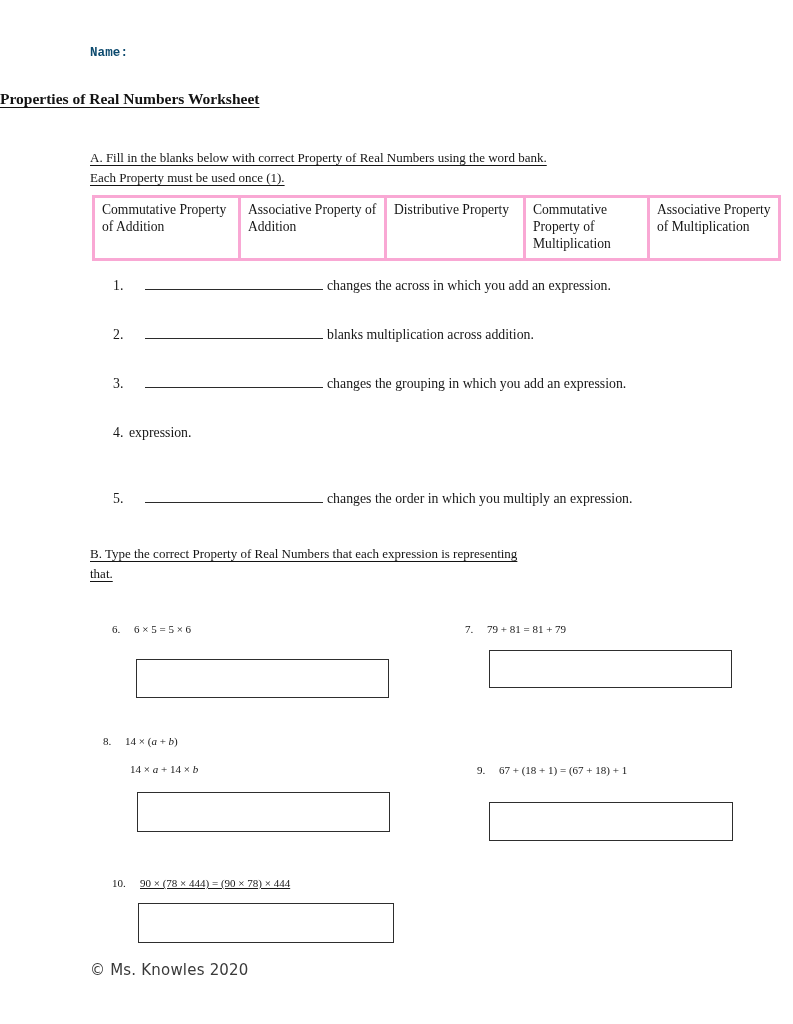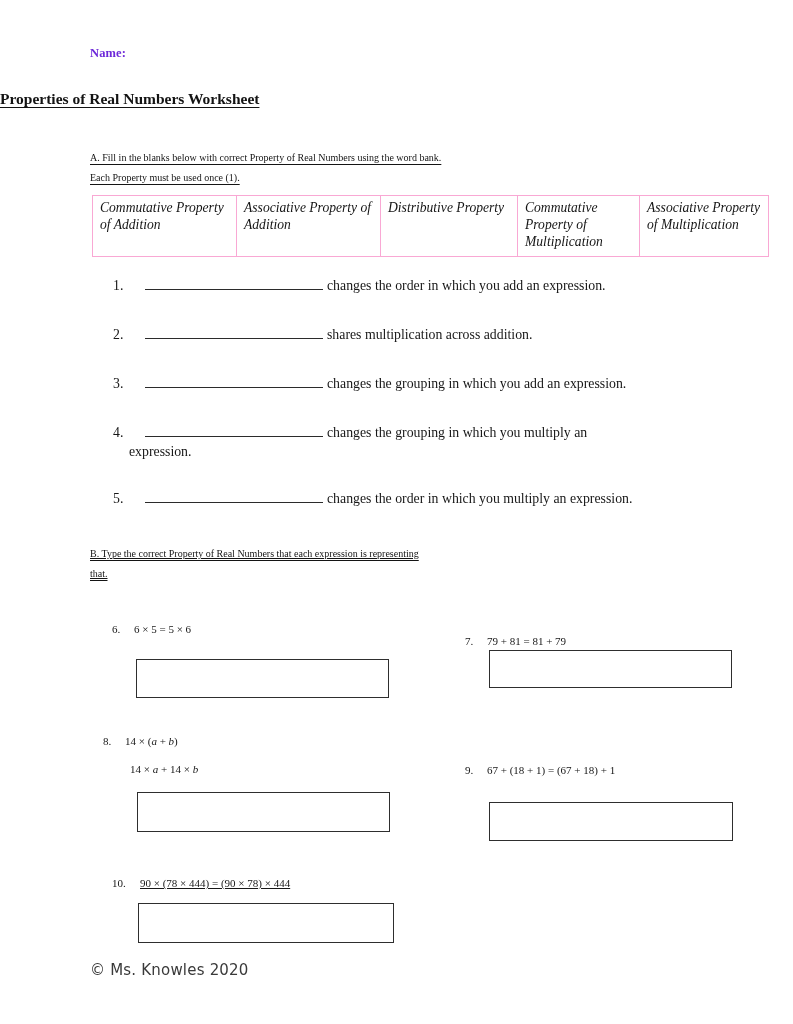--- a/index.html
+++ b/index.html
@@ -22,24 +22,24 @@
     position: absolute;
     inset: 0;
     background: #fff;
   }
 
   
   .name-line {
     position: absolute;
     left: 90px;
     top: 46px;
-    font-family: Liberation Serif, serif;
+    font-family: Liberation Mono, monospace;
     font-size: 12.5px;
     font-weight: 600;
-    color: #6d28d9;
+    color: #0c4a6e;
     letter-spacing: .1px;
   }
 
   
   .title {
     position: absolute;
     left: 0;
     right: 0;
     top: 90px;
     text-align: left;
@@ -49,51 +49,50 @@
   }
   .title span {
     text-decoration: underline;
     text-underline-offset: 3px;
     text-decoration-thickness: 1.2px;
   }
 
   
   .section-head {
     position: absolute;
-    font-size: 10px;
+    font-size: 13px;
     font-weight: 400;
     line-height: 20px;
     color: #141414;
   }
   .section-head span.u {
     text-decoration: underline;
     text-underline-offset: 2.5px;
     text-decoration-thickness: 1px;
   }
   #sectionA { left: 90px; top: 148px; width: 625px; }
-  #sectionB { left: 90px; top: 544px; width: 600px; text-decoration: underline; }
+  #sectionB { left: 90px; top: 544px; width: 600px; }
 
   
   .wordbank {
     position: absolute;
     left: 92px;
     top: 195px;
     width: 606px;
     border-collapse: collapse;
     table-layout: fixed;
   }
   .wordbank td {
-    border: 1px solid #f9a8d4;
+    border: 3px solid #f9a8d4;
     padding: 3px 6px 5px 7px;
     vertical-align: top;
     font-size: 13.6px;
     line-height: 17.2px;
     height: 50px;
     color: #151515;
-    font-style: italic;
   }
   .wordbank td.c1 { width: 130px; }
   .wordbank td.c2 { width: 130px; }
   .wordbank td.c3 { width: 123px; }
   .wordbank td.c4 { width: 108px; }
   .wordbank td.c5 { width: 115px; }
 
   
   .blank-item {
     position: absolute;
@@ -149,27 +148,27 @@
   .answerbox {
     position: absolute;
     border: 1.4px solid #2e2e2e;
     background: #fff;
     box-sizing: border-box;
   }
 
   #e6 { left: 112px; top: 619px; }
   #b6 { left: 136px; top: 659px; width: 253px; height: 39px; }
 
-  #e7 { left: 465px; top: 619px; margin-top: 12px; }
+  #e7 { left: 465px; top: 619px; }
   #b7 { left: 489px; top: 650px; width: 243px; height: 38px; }
 
   #e8 { left: 103px; top: 731px; }
   #b8 { left: 137px; top: 792px; width: 253px; height: 40px; }
 
-  #e9 { left: 465px; top: 760px; }
+  #e9 { left: 477px; top: 760px; }
   #b9 { left: 489px; top: 802px; width: 244px; height: 39px; }
 
   #e10 { left: 112px; top: 873px; text-decoration: underline; }
   #b10 { left: 138px; top: 903px; width: 256px; height: 40px; }
 
   
   .footer {
     position: absolute;
     left: 90px;
     top: 961px;
@@ -200,36 +199,35 @@
       <td class="c2">Associative Property of Addition</td>
       <td class="c3">Distributive Property</td>
       <td class="c4">Commutative Property of Multiplication</td>
       <td class="c5">Associative Property of Multiplication</td>
     </tr>
   </tbody>
     </table>
 
   <div class="blank-item" id="q1">
     <span class="num">1.</span>
-    <span class="body"><span class="blank-rule"></span><span>changes the order in which you add an expression.</span></span>
+    <span class="body"><span class="blank-rule"></span><span>changes the across in which you add an expression.</span></span>
   </div>
 
   <div class="blank-item" id="q2">
     <span class="num">2.</span>
-    <span class="body"><span class="blank-rule"></span><span>shares multiplication across addition.</span></span>
+    <span class="body"><span class="blank-rule"></span><span>blanks multiplication across addition.</span></span>
   </div>
 
   <div class="blank-item" id="q3">
     <span class="num">3.</span>
     <span class="body"><span class="blank-rule"></span><span>changes the grouping in which you add an expression.</span></span>
   </div>
 
   <div class="blank-item" id="q4">
     <span class="num">4.</span>
-    <span class="body"><span class="blank-rule"></span><span>changes the grouping in which you multiply an</span></span>
     <span style="display:block;margin-left:16px;">expression.</span>
   </div>
 
   <div class="blank-item" id="q5">
     <span class="num">5.</span>
     <span class="body"><span class="blank-rule"></span><span>changes the order in which you multiply an expression.</span></span>
   </div>
 
   <div class="section-head" id="sectionB">
     <span class="u">B. Type the correct Property of Real Numbers that each expression is representing</span><br>

